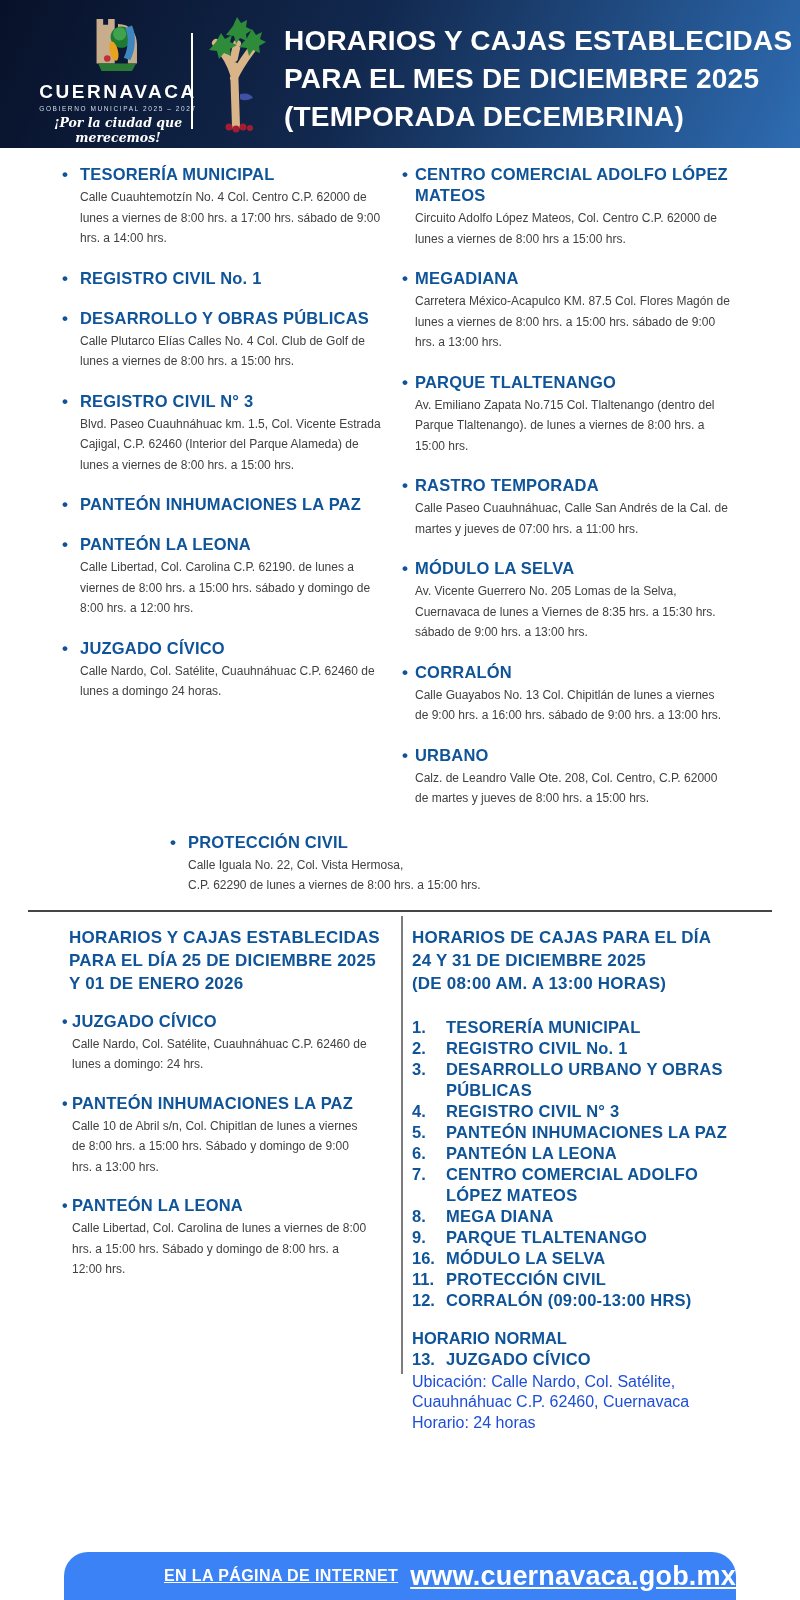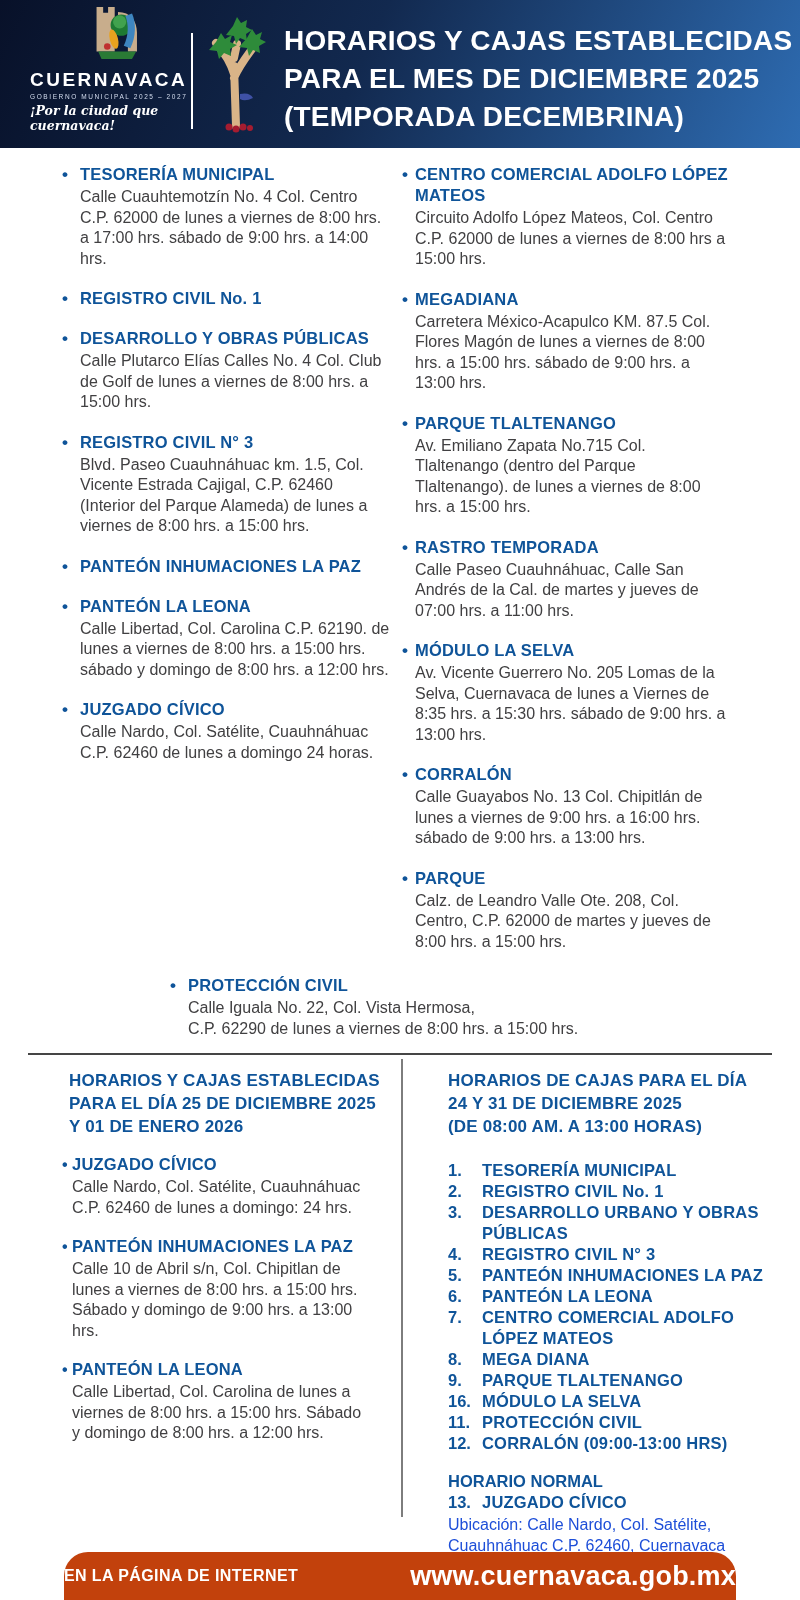--- a/index.html
+++ b/index.html
@@ -1,71 +1,71 @@
 <!DOCTYPE html>
 <html><head>
 <meta charset="utf-8">
 <style>
   html,body{margin:0;padding:0;}
   body{width:800px;background:#fff;font-family:"Liberation Sans",sans-serif;}
   .page{position:relative;width:800px;height:1600px;overflow:hidden;background:#fff;}
 
   
   .header{position:relative;height:148px;background:linear-gradient(115deg,#081129 0%,#12294f 45%,#2e6cb2 100%);}
-  .logo-block{position:absolute;left:30px;top:2px;width:176px;text-align:left;color:#fff;}
+  .logo-block{position:absolute;left:30px;top:14px;width:176px;text-align:center;color:#fff;}
   .emblem{display:block;margin:0 auto;}
   .org-name{font-size:19px;font-weight:700;letter-spacing:2.5px;margin-top:1px;}
   .org-sub{font-size:6.5px;letter-spacing:1.6px;margin-top:2px;color:#d4ddef;}
   .org-slogan{font-family:"DejaVu Serif",serif;font-style:italic;font-weight:700;font-size:12.5px;margin-top:3px;}
   .vdiv{position:absolute;left:191px;top:33px;width:2px;height:96px;background:#ffffff;}
   .tree-icon{position:absolute;left:206px;top:14px;}
   .h-title{position:absolute;left:284px;top:22px;margin:0;color:#ffffff;font-weight:800;
            font-size:28px;line-height:38px;letter-spacing:.2px;white-space:pre-line;}
 
   
   .main-cols{display:flex;padding:16px 0 0 62px;}
   .col-l{width:328px;}
   .col-r{width:348px;margin-left:12px;}
   .entry{display:flex;margin-bottom:19px;}
   .bullet{color:#0f5499;font-size:17px;line-height:21px;font-weight:700;flex:none;}
   .col-l .bullet{width:18px;}
   .col-r .bullet{width:13px;}
   .etitle{margin:0;font-size:16.5px;font-weight:700;color:#0f5499;line-height:21px;letter-spacing:.2px;}
-  .ebody{margin:2px 0 0;font-size:16px;color:#414042;line-height:20.5px;white-space:pre-line;}
+  .ebody{margin:2px 0 0;font-size:12px;color:#414042;line-height:20.5px;white-space:pre-line;}
   .col-l .ebody{max-width:310px;}
   .col-r .ebody{max-width:315px;}
   .center-entry{margin:4px 0 0 170px;}
   .center-entry .bullet{width:18px;}
   .center-entry .ebody{max-width:470px;}
 
   
   .hdiv{border:none;border-top:2px solid #454545;margin:14px 28px 0;}
 
   
   .lower{display:flex;position:relative;padding-top:14px;}
   .vline{position:absolute;left:401px;top:4px;width:2px;height:458px;background:#7d7d7d;}
   .low-left{width:402px;padding-left:62px;box-sizing:border-box;flex:none;}
   .low-title{margin:0 0 16px 7px;font-size:17px;font-weight:700;color:#0f5499;line-height:23px;
              letter-spacing:.2px;white-space:pre-line;}
   .low-left .entry{margin-bottom:18px;}
   .low-left .bullet{width:10px;font-size:16px;}
   .low-left .ebody{max-width:295px;}
-  .low-right{flex:1;padding-left:18px;margin-left:28px;}
+  .low-right{flex:1;padding-left:10px;}
   .eve-title{margin:0 0 22px 0;font-size:17px;font-weight:700;color:#0f5499;line-height:23px;
              letter-spacing:.2px;white-space:pre-line;}
   .numrow{display:flex;font-weight:700;color:#0f5499;font-size:16.5px;line-height:21px;}
   .num{width:34px;flex:none;}
   .nlabel{max-width:290px;letter-spacing:.2px;}
   .normal-head{margin:16px 0 0;font-size:16.5px;font-weight:700;color:#0f5499;line-height:22px;}
   .normal-body{margin:2px 0 0;font-size:16px;color:#1d4ed8;line-height:20.5px;white-space:pre-line;}
 
   
-  .footer-bar{position:absolute;left:64px;bottom:0;width:672px;height:48px;background:#c2410c;
-              border-radius:24px 24px 0 0;display:flex;align-items:center;justify-content:space-between;
-              gap:12px;color:#fff;}
+  .footer-bar{position:absolute;left:64px;bottom:0;width:672px;height:48px;background:#3b82f6;
+              border-radius:24px 24px 0 0;display:flex;align-items:center;justify-content:flex-end;
+              gap:12px;color:#fff;text-decoration:underline;}
   .footer-prefix{font-size:16px;font-weight:700;letter-spacing:.4px;}
   .footer-url{font-size:27px;font-weight:800;letter-spacing:.2px;}
 </style>
 </head>
 <body>
 
 <div class="page">
 
   <div class="header">
     <div class="logo-block">
@@ -74,21 +74,21 @@
         <path d="M40 12 c15 0 23 11 23 25 v23 h-11 v-21 c0-10-6-16-12-16 z" fill="#c8ad8c"></path>
         <circle cx="44" cy="28" r="13" fill="#1e7a33"></circle>
         <circle cx="42" cy="24" r="8" fill="#41a24e"></circle>
         <path d="M57 14 c5 11 5 28 -2 42 l-8 -3 c6 -12 6 -26 2 -36 z" fill="#3e86c0"></path>
         <ellipse cx="35" cy="45" rx="5" ry="12" fill="#e8a21f" transform="rotate(-14 35 45)"></ellipse>
         <circle cx="27" cy="54" r="4" fill="#bf3030"></circle>
         <path d="M16 60 h46 l-5 9 h-37 z" fill="#2a7a35"></path>
       </svg>
       <div class="org-name">CUERNAVACA</div>
       <div class="org-sub">GOBIERNO MUNICIPAL 2025 – 2027</div>
-      <div class="org-slogan">¡Por la ciudad que cuernavaca!</div>
+      <div class="org-slogan">¡Por la ciudad que merecemos!</div>
     </div>
     <div class="vdiv"></div>
     <svg class="tree-icon" width="60" height="120" viewBox="0 0 60 120">
       <path d="M30 112 L28 52 M28 60 C24 46 17 37 10 29 M28 64 C34 50 42 41 49 31 M28 44 L31 30" stroke="#d9b488" stroke-width="8" stroke-linecap="round" fill="none"></path>
       <path d="M10 28 l5 -9 4 6 7 -4 -2 7 7 3 -7 4 1 7 -7 -3 -5 6 -2 -8 -8 -1 z" fill="#2e8b3a"></path>
       <path d="M49 30 l5 -9 4 6 6 -3 -2 7 6 3 -7 4 1 7 -7 -3 -4 6 -2 -8 -8 -1 z" fill="#2e8b3a" transform="translate(-8,-6)"></path>
       <path d="M31 28 l4 -9 4 6 6 -3 -1 7 6 3 -6 4 1 7 -7 -3 -4 6 -2 -8 -8 -1 z" fill="#2e8b3a" transform="translate(-4,-16)"></path>
       <path d="M34 80 q10 -2 13 4 q-8 4 -13 1 z" fill="#3f51a5"></path>
       <circle cx="23" cy="113" r="3.5" fill="#a51c30"></circle>
         <circle cx="30" cy="115" r="3.5" fill="#a51c30"></circle>
@@ -189,21 +189,21 @@
         <div class="entry">
           <span class="bullet">•</span>
           <div>
             <h3 class="etitle">CORRALÓN</h3>
             <p class="ebody">Calle Guayabos No. 13 Col. Chipitlán de lunes a viernes de 9:00 hrs. a 16:00 hrs. sábado de 9:00 hrs. a 13:00 hrs.</p>
           </div>
         </div>
         <div class="entry">
           <span class="bullet">•</span>
           <div>
-            <h3 class="etitle">PARQUE</h3>
+            <h3 class="etitle">URBANO</h3>
             <p class="ebody">Calz. de Leandro Valle Ote. 208, Col. Centro, C.P. 62000 de martes y jueves de 8:00 hrs. a 15:00 hrs.</p>
           </div>
         </div>
       </div>
   </div>
   <div id="center-slot">
       <div class="entry center-entry">
         <span class="bullet">•</span>
         <div>
           <h3 class="etitle">PROTECCIÓN CIVIL</h3>

